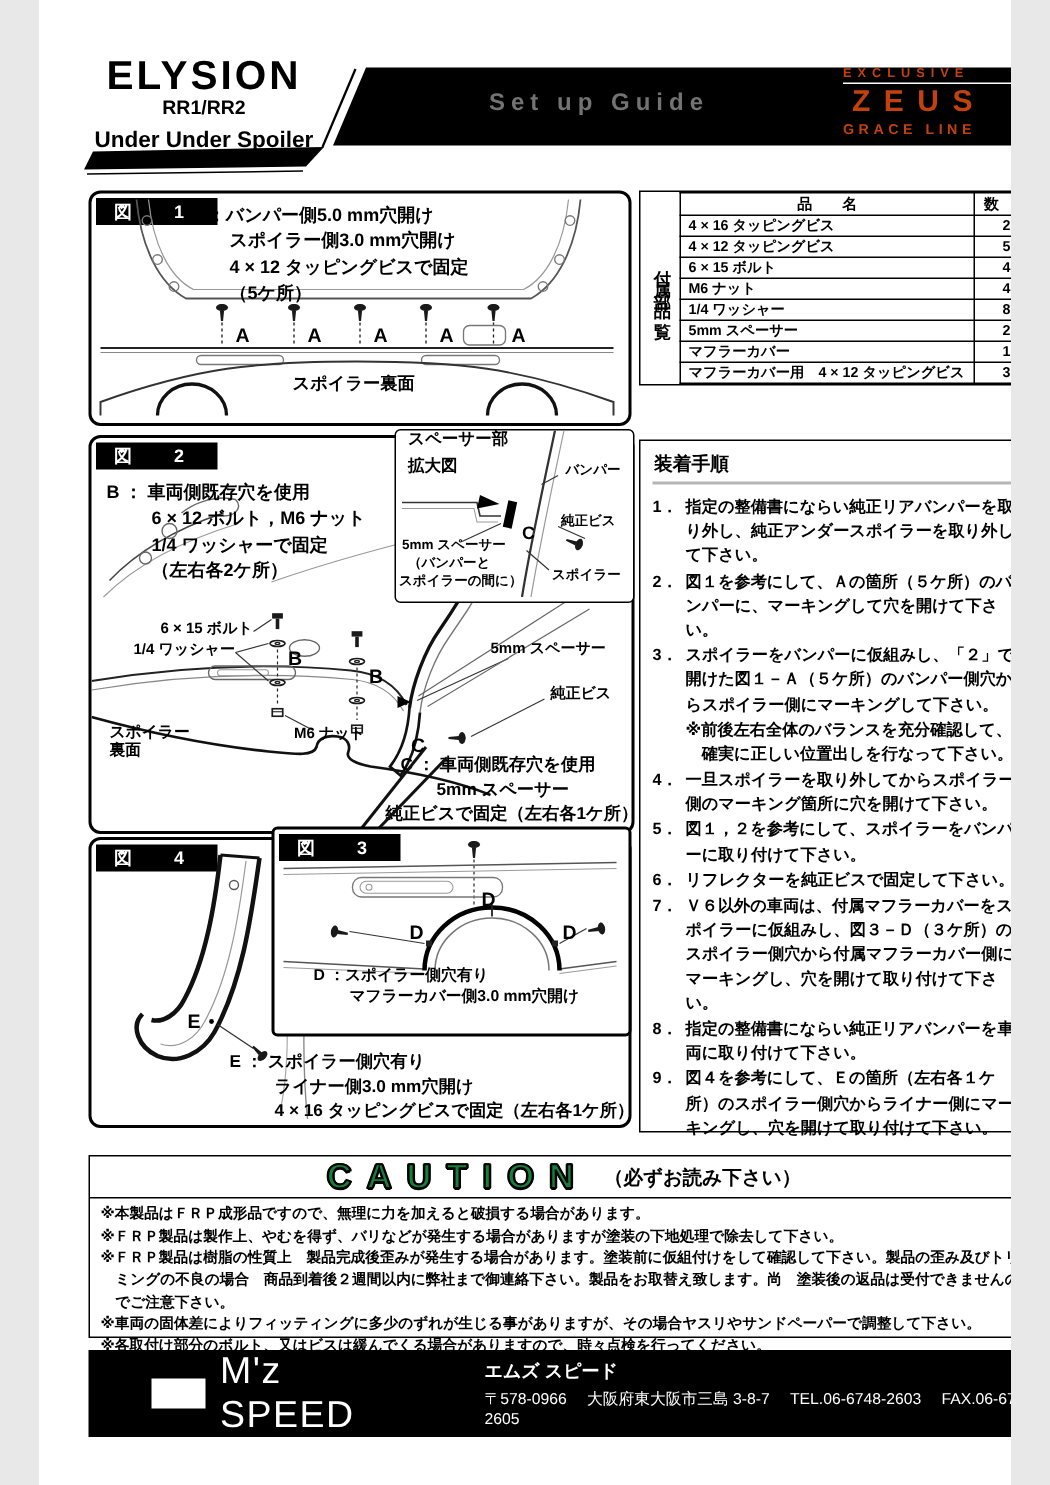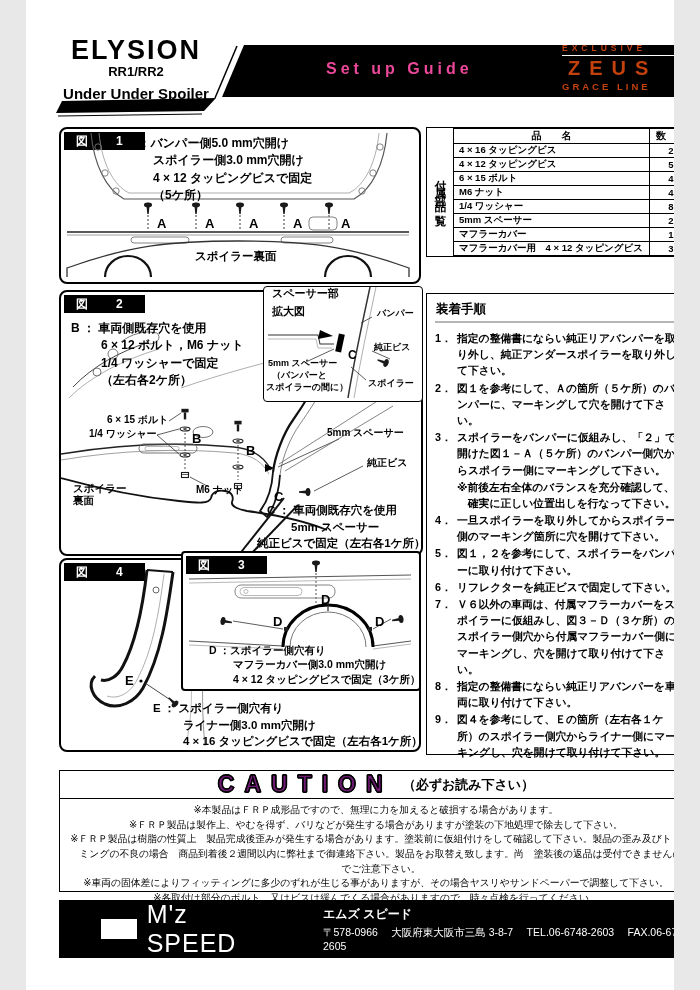--- a/index.html
+++ b/index.html
@@ -4,21 +4,21 @@
 <style>
   html,body{margin:0;padding:0;background:#e8e8e8;}
   #page{position:relative;width:648px;height:990px;background:#ffffff;margin:0 auto;
         font-family:"Liberation Sans","DejaVu Sans",sans-serif;color:#000;overflow:hidden;}
   .abs{position:absolute;}
   
   .hdr-model{left:34px;top:37px;width:152px;text-align:center;}
   .hdr-model .m1{font-size:27px;font-weight:700;letter-spacing:2px;line-height:1;}
   .hdr-model .m2{font-size:13px;font-weight:700;line-height:1.2;}
   .hdr-model .m3{font-size:15px;font-weight:700;margin-top:5px;}
-  .hdr-banner{left:300px;top:60px;color:#ec4899;font-size:16px;font-weight:700;letter-spacing:4px;}
+  .hdr-banner{left:300px;top:60px;color:#737373;font-size:16px;font-weight:700;letter-spacing:4px;}
   .hdr-logo{left:536px;top:43px;width:126px;color:#c2410c;}
   .hdr-logo .l1{font-size:8.5px;letter-spacing:4px;border-bottom:1.5px solid #fff;padding-bottom:2px;font-weight:700;}
   .hdr-logo .l2{font-size:20px;font-weight:700;letter-spacing:9px;margin-top:1px;text-indent:6px;}
   .hdr-logo .l3{font-size:9.5px;font-weight:700;letter-spacing:3px;margin-top:1px;}
   
   .figbox{border:2px solid #000;border-radius:8px;background:#fff;}
   .figtab{position:absolute;top:3px;left:3px;background:#000;color:#fff;font-size:12px;
           font-weight:700;letter-spacing:8px;padding:3px 14px 3px 12px;line-height:1;}
   .note{position:absolute;font-weight:700;line-height:1.45;white-space:nowrap;}
   .mark{position:absolute;font-size:13px;font-weight:700;line-height:1;}
@@ -37,25 +37,25 @@
          padding:6px 8px;box-sizing:border-box;}
   .steps .ttl{font-size:12.5px;font-weight:700;margin:1px 0 3px 1px;}
   .steps .rule{border-bottom:2px solid #b5b5b5;margin-bottom:7px;}
   .step{display:flex;font-size:10.8px;font-weight:700;line-height:1.5;margin-bottom:1px;}
   .step .n{width:22px;flex:none;}
   .step .t{flex:1;}
   .step .sub{padding-left:1em;text-indent:-1em;}
   
   .caution{left:33px;top:770px;width:634px;height:122px;border:1.5px solid #000;background:#fff;box-sizing:border-box;}
   .caution .cap{height:27px;display:flex;align-items:center;justify-content:center;gap:10px;border-bottom:1.5px solid #000;}
-  .caution .cap .big{font-size:23px;font-weight:700;letter-spacing:10px;color:#701a75;
+  .caution .cap .big{font-size:23px;font-weight:700;letter-spacing:10px;color:#15803d;
       -webkit-text-stroke:1.3px #000;
       text-shadow:-1px 0 #000,1px 0 #000,0 -1px #000,0 1px #000;line-height:1;}
   .caution .cap .small{font-size:13px;font-weight:700;}
-  .caution .body{padding:4px 7px;font-size:9.8px;font-weight:400;line-height:1.5;text-align:center;}
+  .caution .body{padding:4px 7px;font-size:9.8px;font-weight:700;line-height:1.5;}
   .caution .body div{padding-left:1em;text-indent:-1em;}
   
   .footer{left:33px;top:900px;width:634px;height:58px;background:#000;color:#fff;display:flex;align-items:center;}
   .f-logo{display:flex;align-items:center;margin-left:42px;}
   .f-logo .sq{width:38px;height:20px;background:#fff;margin-right:10px;}
   .f-logo .nm{font-size:25px;letter-spacing:1px;font-weight:400;}
   .f-addr{margin-left:46px;font-weight:700;}
   .f-addr .c{font-size:12px;margin-bottom:3px;}
   .f-addr .a{font-size:10.5px;font-weight:400;}
 </style>
@@ -380,21 +380,20 @@
       <line x1="50" y1="68" x2="100" y2="76" stroke="#333" stroke-width="0.8"></line>
       <use href="#scr" transform="translate(218,66) rotate(80)"></use>
       <line x1="208" y1="66" x2="190" y2="76" stroke="#333" stroke-width="0.8"></line>
     </svg>
     <span class="mark" style="left:138px;top:40px;">D</span>
     <span class="mark" style="left:90px;top:62px;">D</span>
     <span class="mark" style="left:192px;top:62px;">D</span>
     <div class="note" style="left:26px;top:90px;font-size:10.5px;line-height:1.38;">
       <div>D ：スポイラー側穴有り</div>
       <div style="padding-left:24px;">マフラーカバー側3.0 mm穴開け</div>
-      <div style="padding-left:24px;">4 × 12 タッピングビスで固定（3ケ所）</div>
     </div>
   </div>
 
   <div class="abs caution">
     <div class="cap">
       <span class="big">CAUTION</span>
       <span class="small">（必ずお読み下さい）</span>
     </div>
     <div class="body">
       <div>※本製品はＦＲＰ成形品ですので、無理に力を加えると破損する場合があります。</div>

